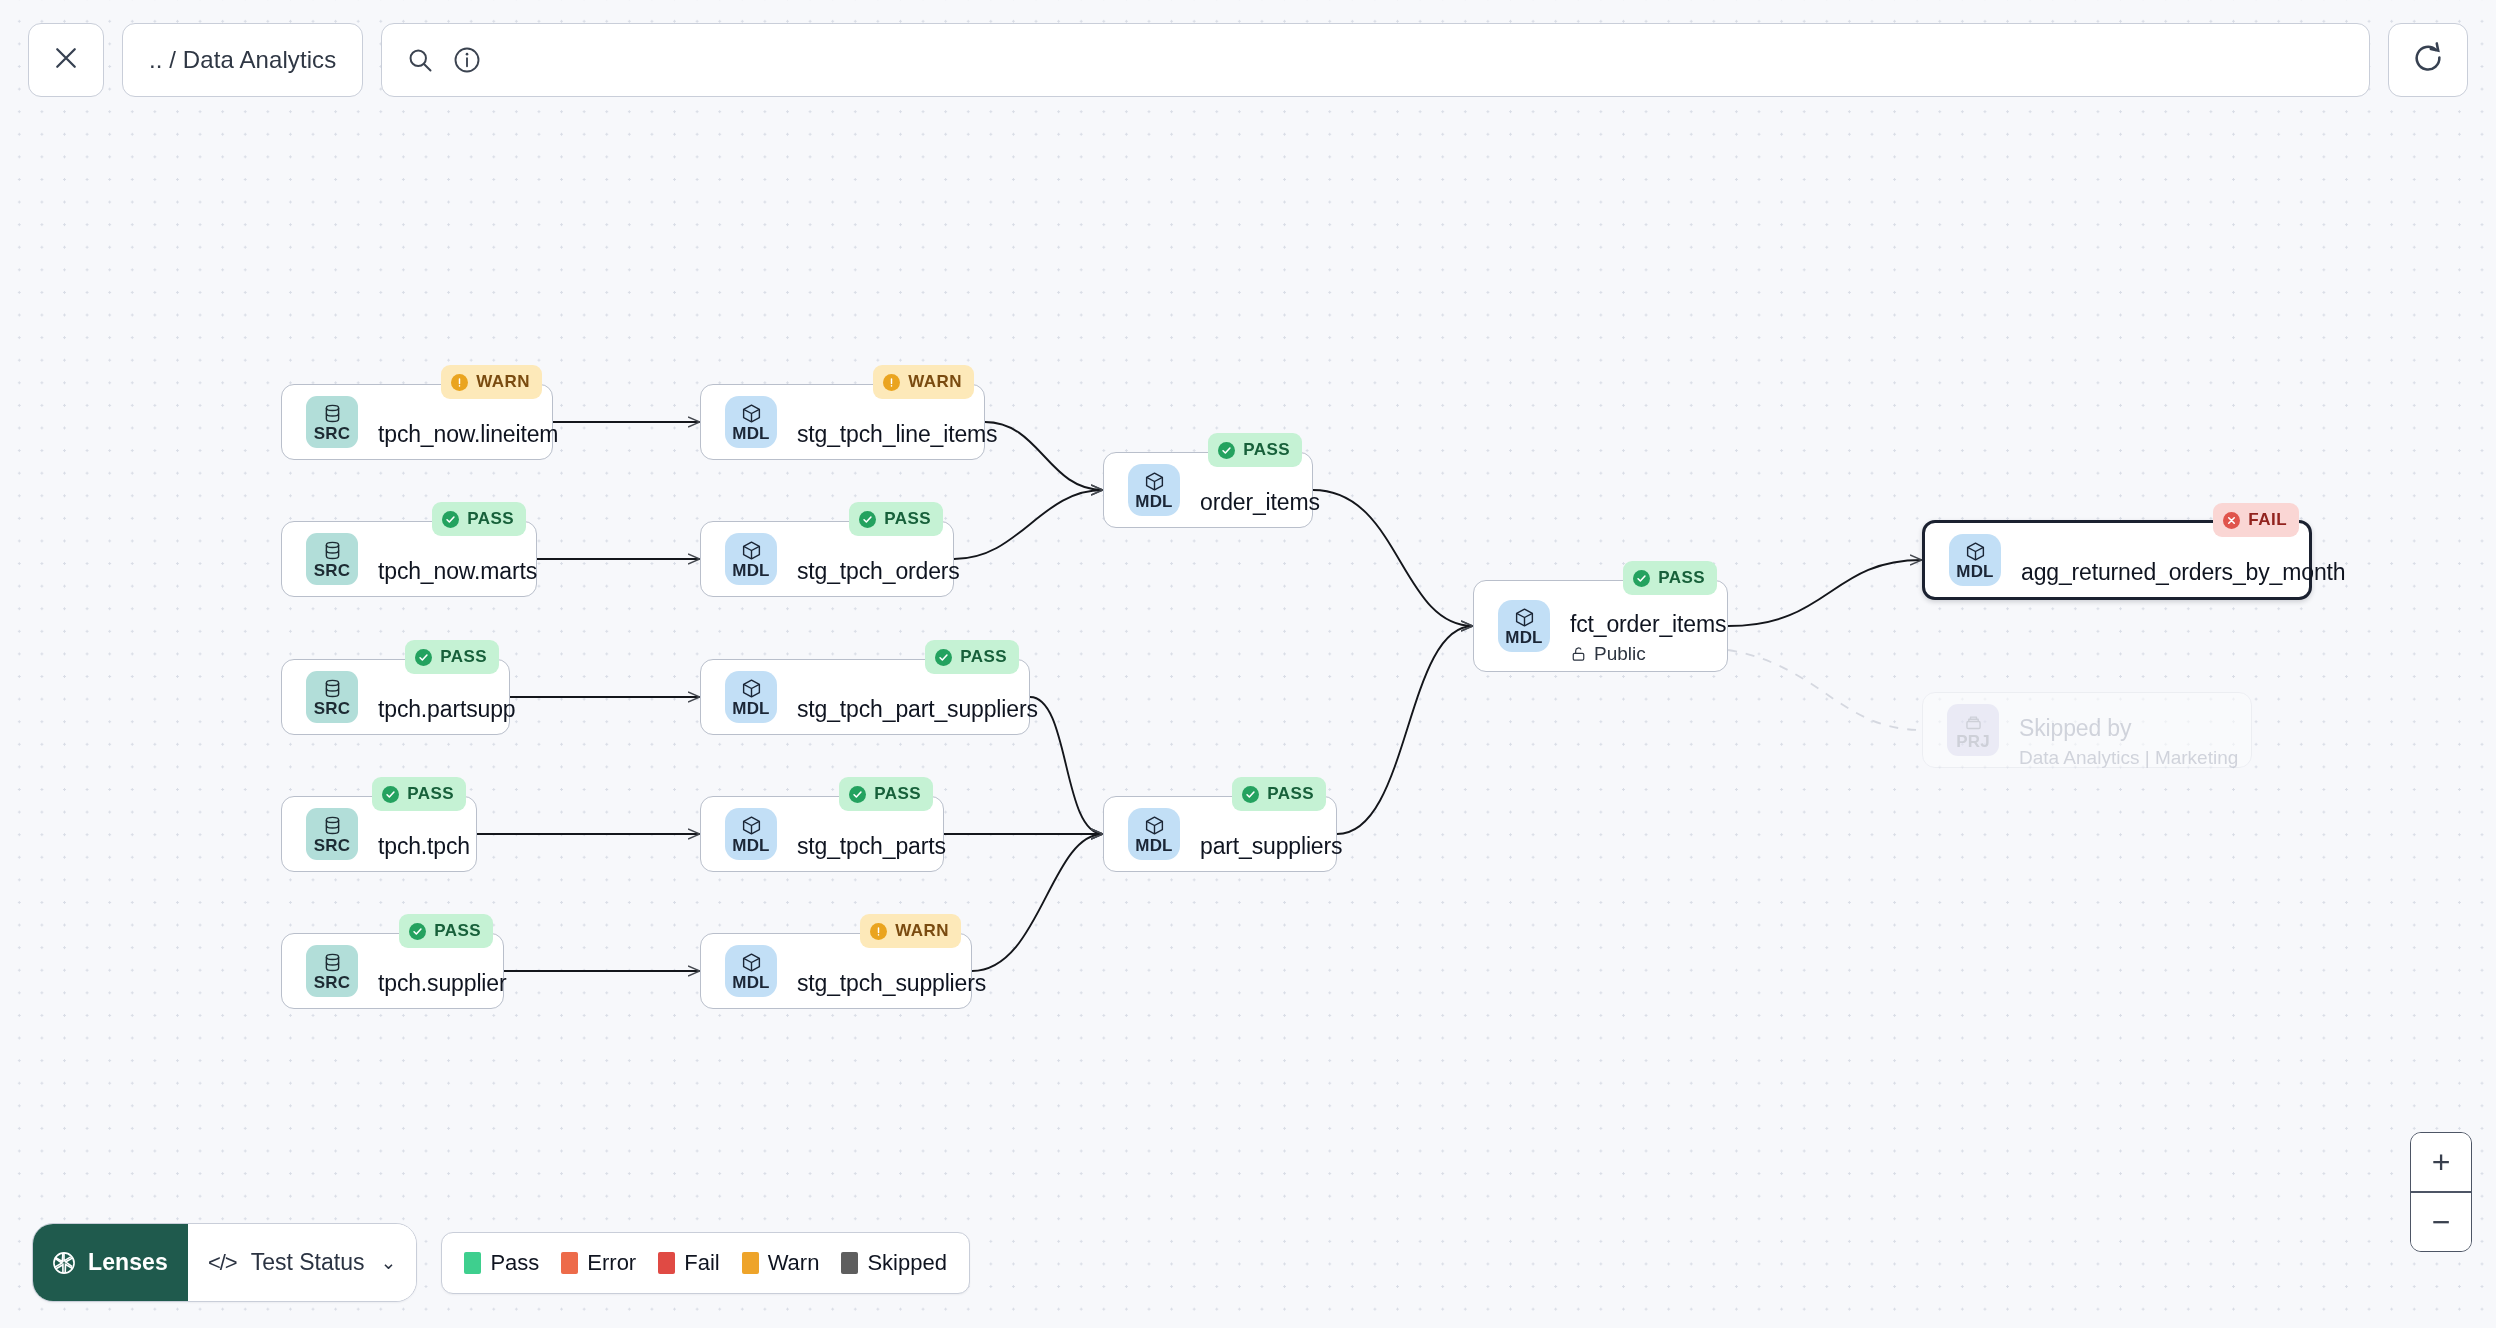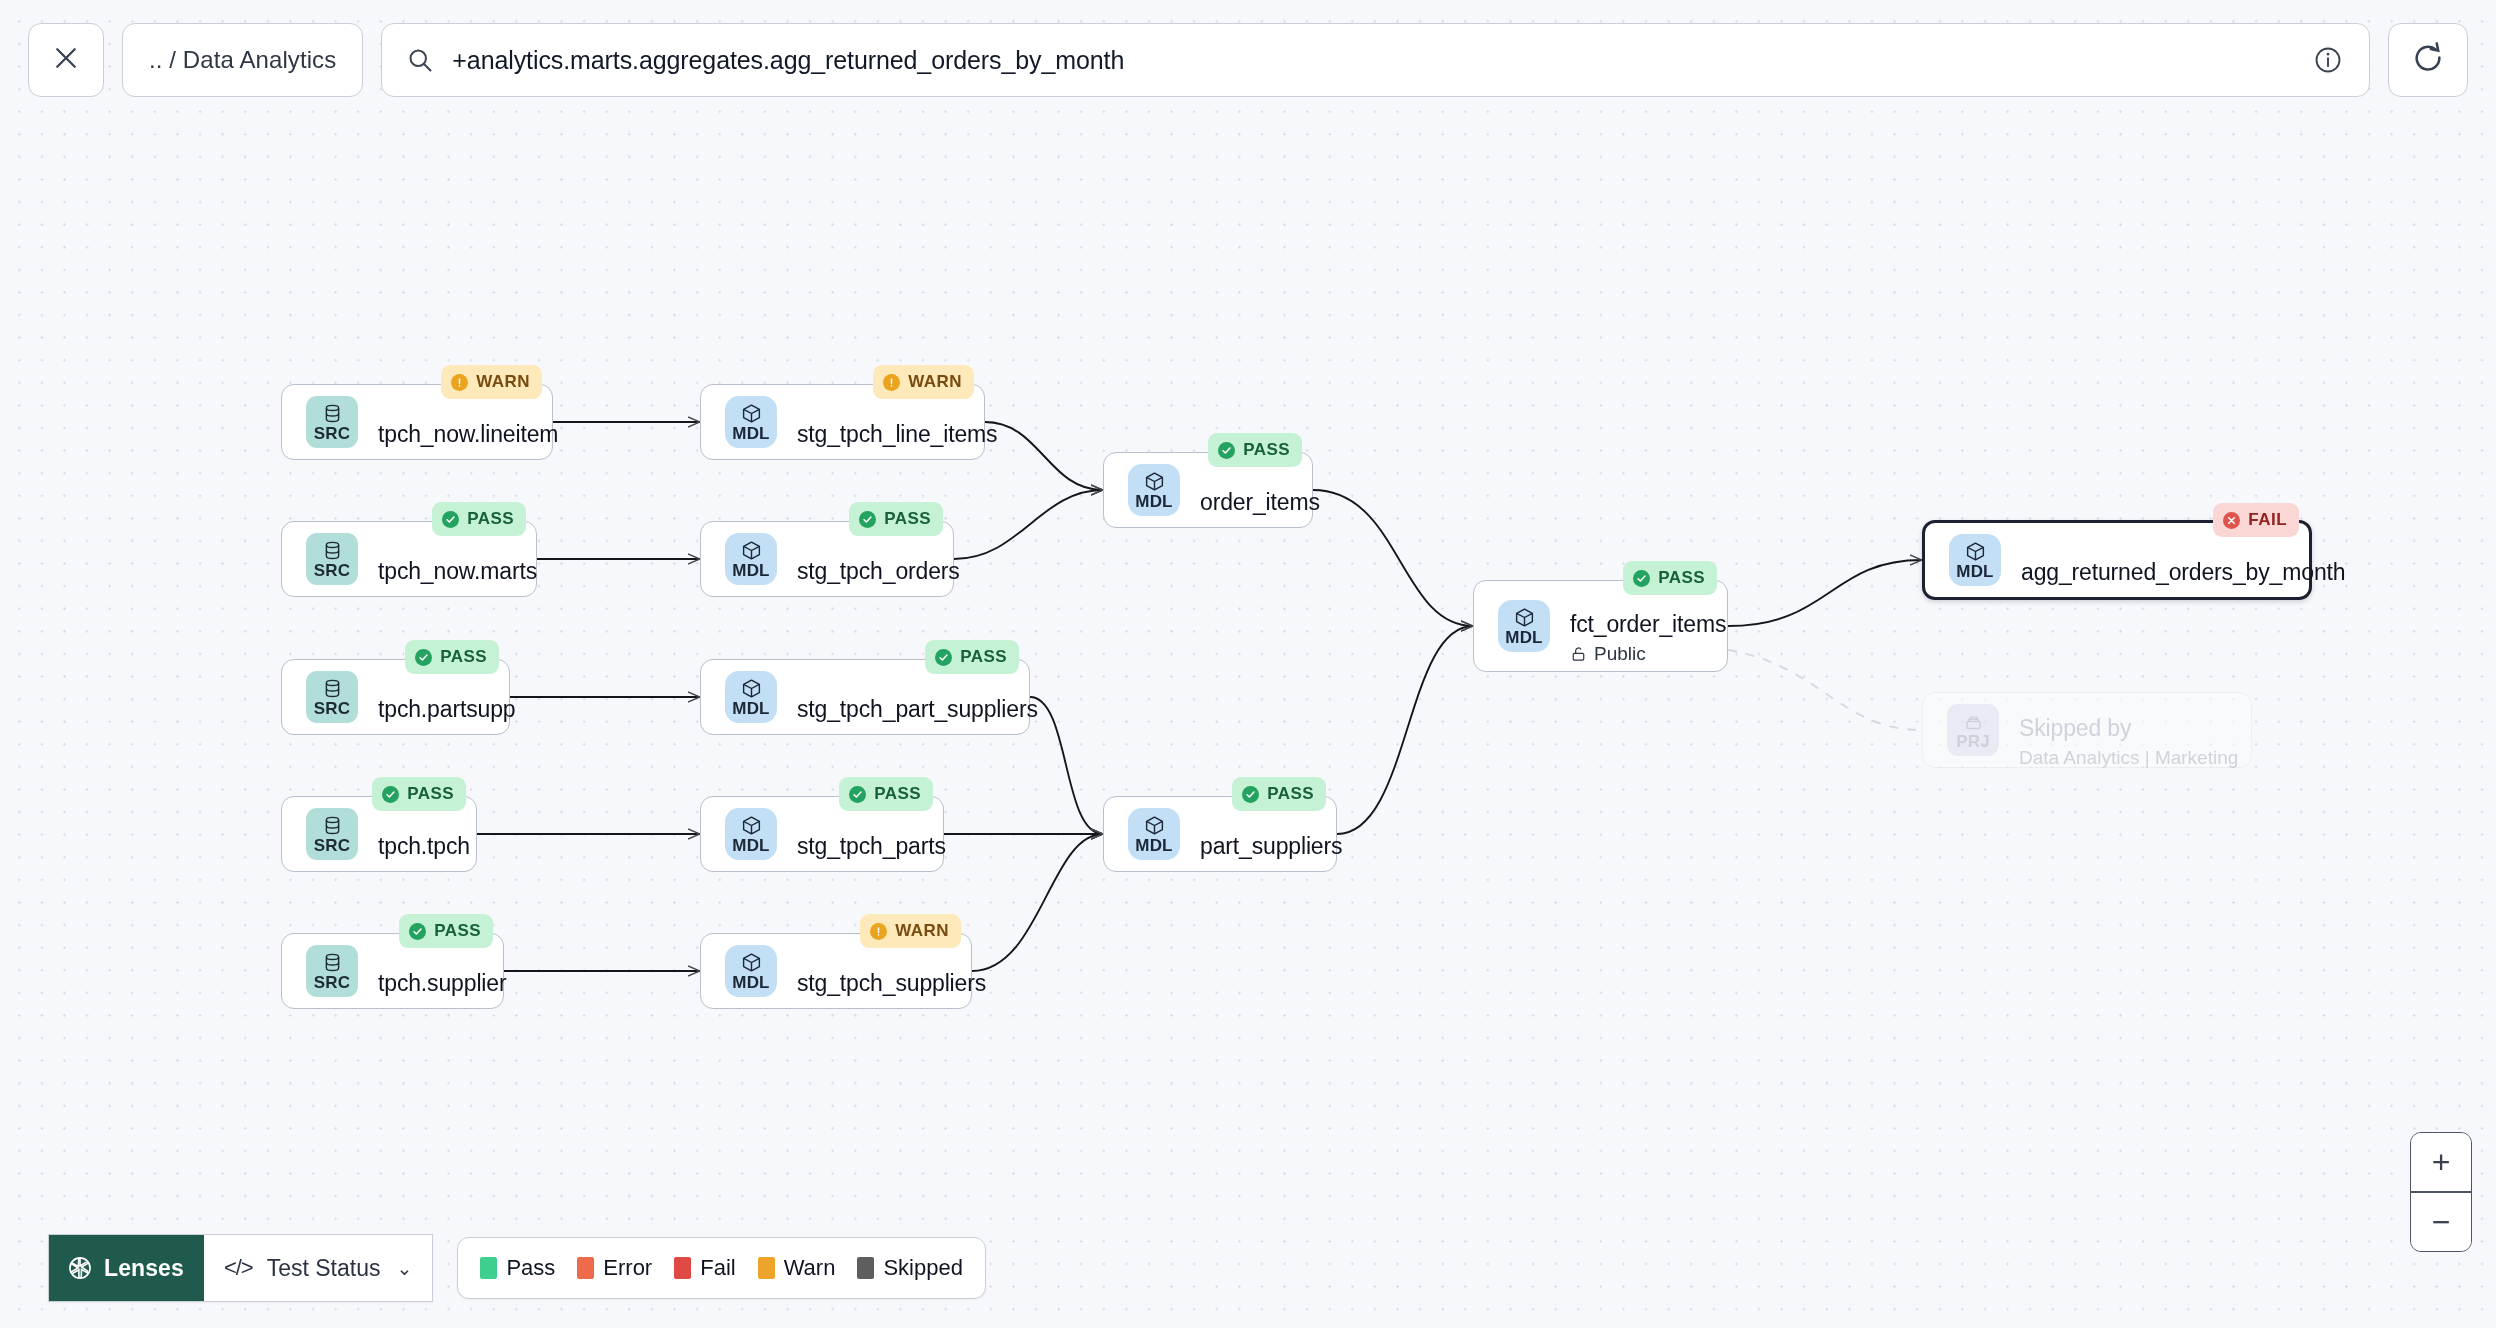--- a/index.html
+++ b/index.html
@@ -133,27 +133,26 @@
   .badge.fail .dot { background: #e0544c; }
 
   
   .bottombar {
     position: absolute; left: 32px; bottom: 26px;
     display: flex; align-items: center; gap: 24px;
     z-index: 5;
   }
   .lens-group {
     display: flex; align-items: stretch;
-    height: 68px;
-    border-radius: 0;
+    height: 79px;
+    border-radius: 21px;
     border: 1.5px solid #c9ced9;
     overflow: hidden;
     background: #fff;
     box-shadow: 0 1px 2px rgba(20,25,40,.05);
-    margin-left: 16px;
   }
   .lens-btn {
     background: #1f5a4d; color: #ffffff;
     display: flex; align-items: center; gap: 11px;
     padding: 0 20px 0 18px;
     font-size: 23px; font-weight: 600; letter-spacing: .1px;
   }
   .lens-btn svg { width: 26px; height: 26px; display: block; }
   .status-btn {
     background: #fff; color: #2b3342;
@@ -213,21 +212,20 @@
       <span>.. / Data Analytics</span>
     </div>
 
     <div class="searchbar">
       <span class="search-ico">
         <svg viewBox="0 0 24 24" fill="none" stroke="currentColor" stroke-width="1.7" stroke-linecap="round">
           <circle cx="10.5" cy="10.5" r="6.6"></circle>
             <path d="M15.4 15.4 L21 21"></path>
         </svg>
       </span>
-      <span class="search-val" placeholder="Search lineage">+analytics.marts.aggregates.agg_returned_orders_by_month</span>
       <span class="info-ico">
         <svg viewBox="0 0 24 24" fill="none" stroke="currentColor" stroke-width="1.5">
           <circle cx="12" cy="12" r="9.2"></circle>
           <path d="M12 10.6 L12 17" stroke-linecap="round"></path>
           <circle cx="12" cy="7.3" r="1.05" fill="currentColor" stroke="none"></circle>
         </svg>
       </span>
     </div>
 
     <div class="tb-btn refresh-btn">

